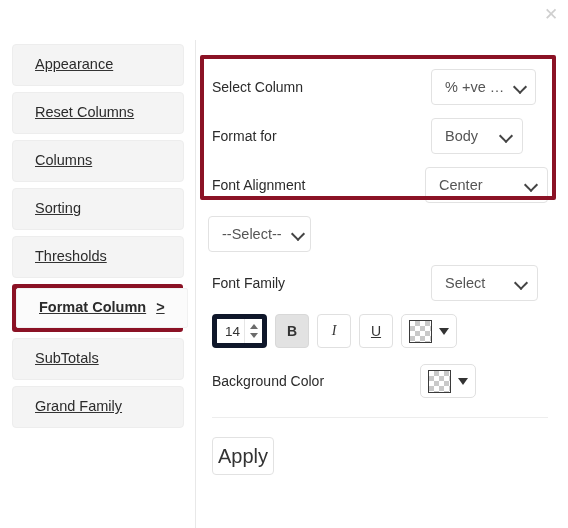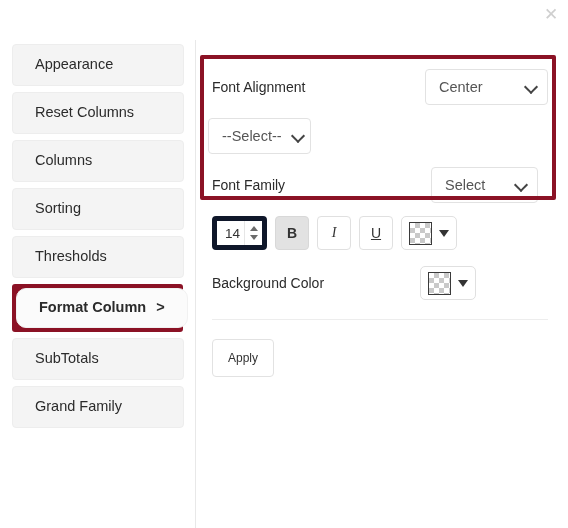--- a/index.html
+++ b/index.html
@@ -66,33 +66,34 @@
     color: #2b2b2b;
     cursor: pointer;
     line-height: 1.32;
   }
   .side-item.two-line {
     min-height: 52px;
   }
 
   .side-item-wrap {
     position: relative;
+    text-decoration: underline;
   }
   .side-item-wrap.selected {
     border: 4px solid #8b1225;
     border-radius: 3px;
     margin-bottom: 6px;
     padding: 0;
     background: #8b1225;
   }
   .side-item-wrap.selected .side-item {
     margin-bottom: 0;
     background: #fbfbfb;
     border: 1px solid #f1f1f1;
-    border-radius: 10px;
+    border-radius: 2px;
     font-weight: bold;
     width: 172px;
     min-height: 40px;
   }
   .chev-right {
     margin-left: 10px;
     font-weight: bold;
   }
 
   
@@ -284,21 +285,21 @@
   }
 
   .apply-wrap { padding: 19px 0 0 4px; }
   .apply-btn {
     box-sizing: border-box;
     width: 62px;
     height: 38px;
     border: 1px solid #e2e2e2;
     border-radius: 4px;
     background: #ffffff;
-    font-size: 12px;
+    font-size: 20px;
     color: #333;
     display: flex;
     align-items: center;
     justify-content: center;
     cursor: pointer;
   }
 </style>
 </head>
 <body>
 
@@ -360,21 +361,35 @@
     </div>
 
   </div>
 
   <div class="content">
 
     <div class="highlight-box"></div>
 
     <div class="form">
 
-
+      <div class="form-row">
+        <div class="form-label">Select Column</div>
+        <div class="select sel-col">
+          <span>% +ve …</span>
+          <span class="caret"></span>
+        </div>
+      </div>
+
+      <div class="form-row">
+        <div class="form-label">Format for</div>
+        <div class="select sel-body">
+          <span>Body</span>
+          <span class="caret"></span>
+        </div>
+      </div>
 
       <div class="form-row">
         <div class="form-label">Font Alignment</div>
         <div class="select sel-align">
           <span>Center</span>
           <span class="caret"></span>
         </div>
       </div>
 
       <div class="form-row">

